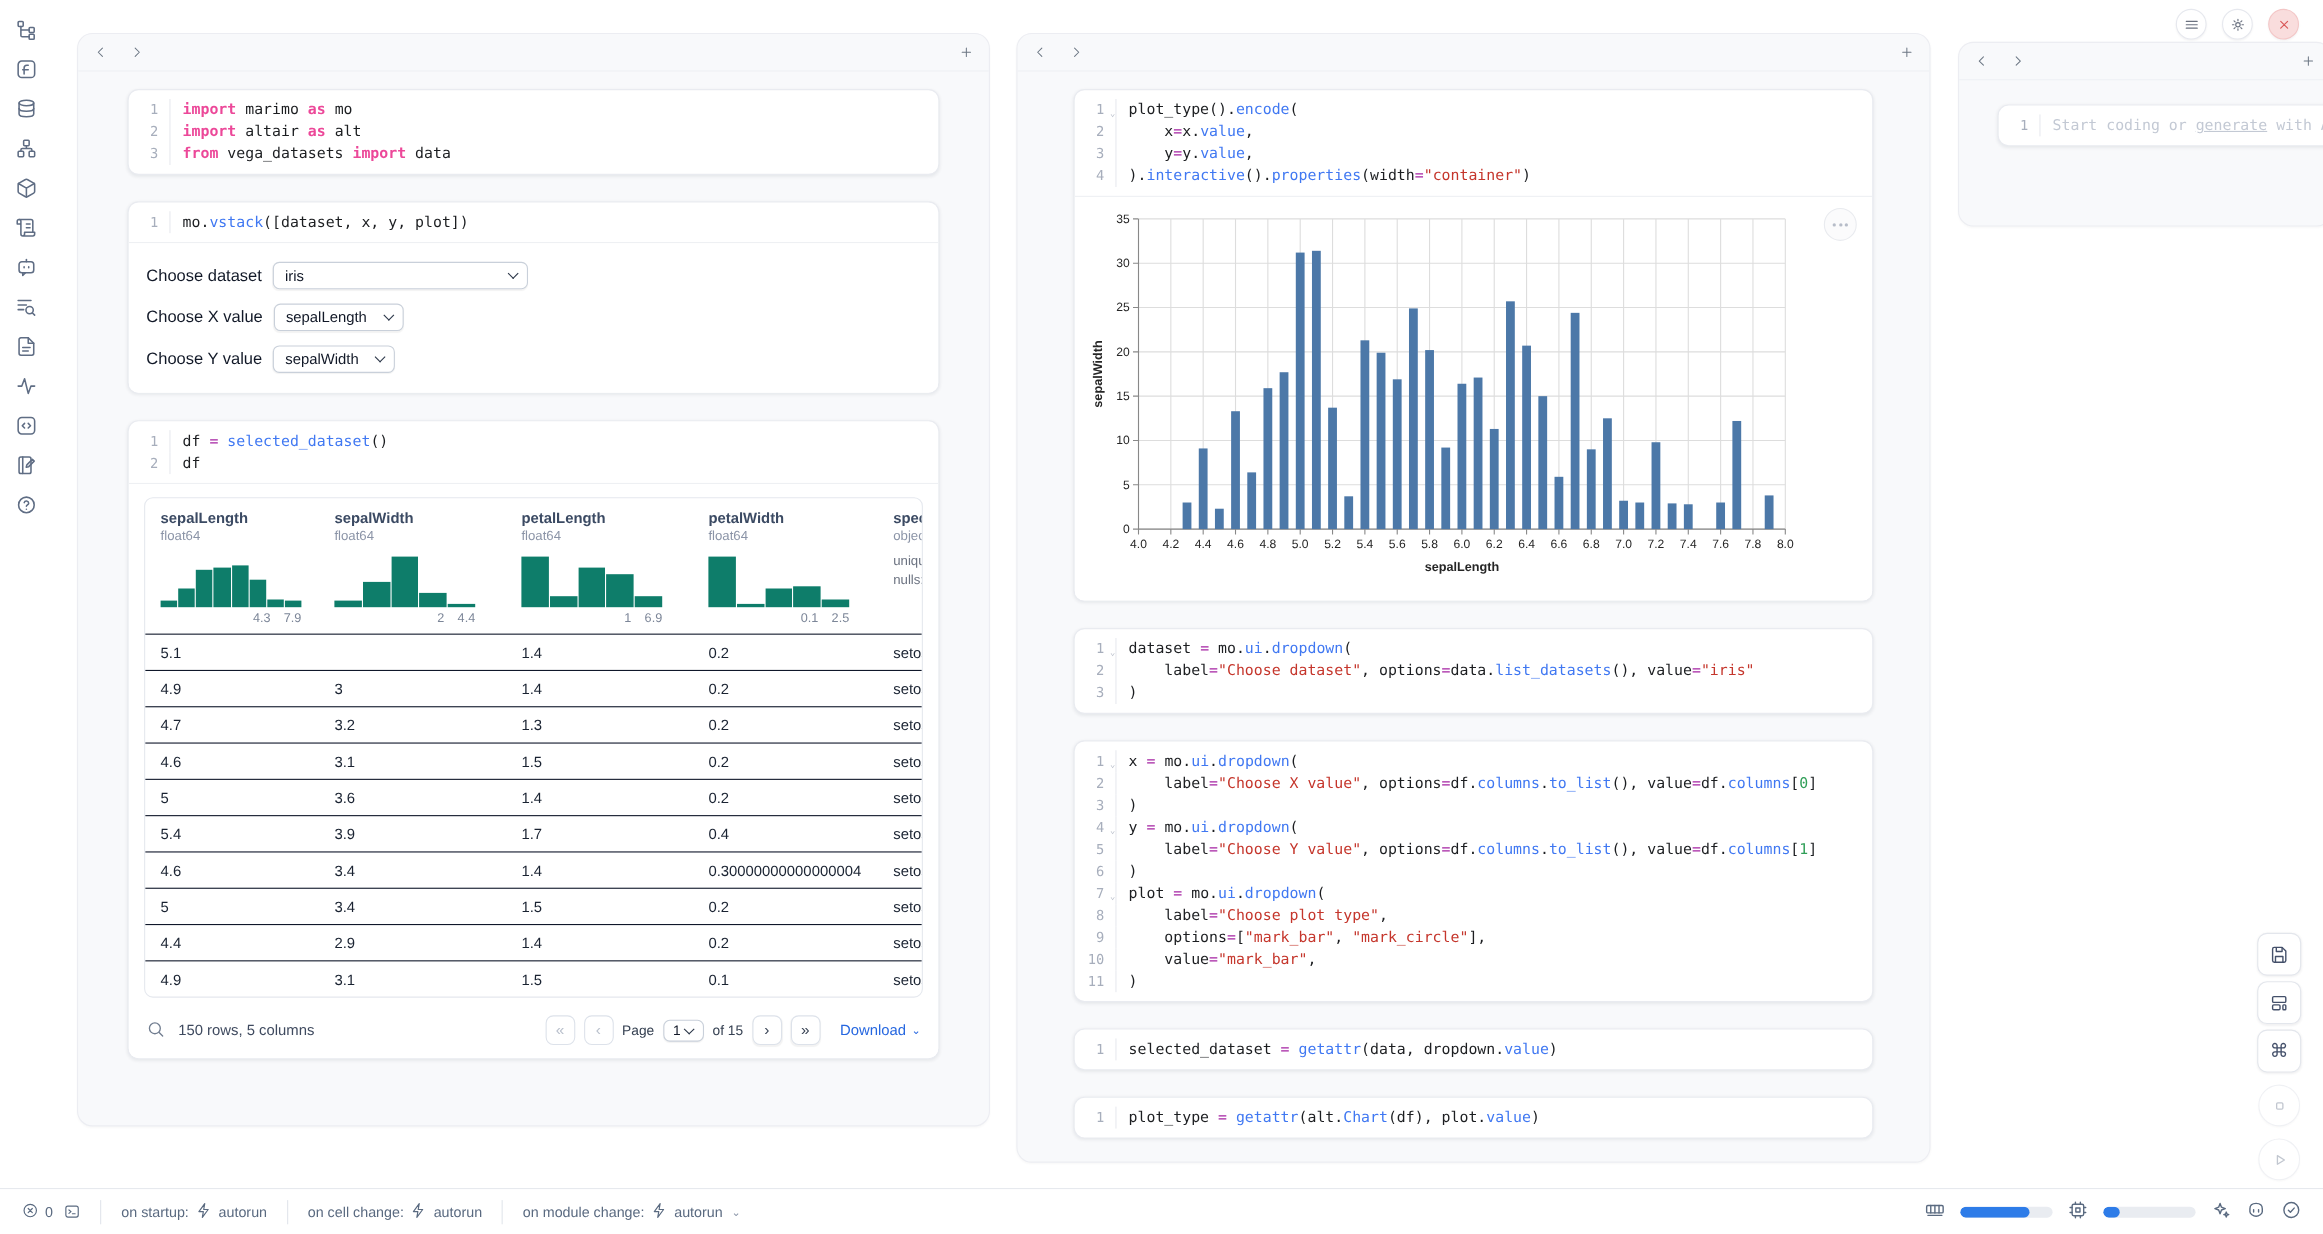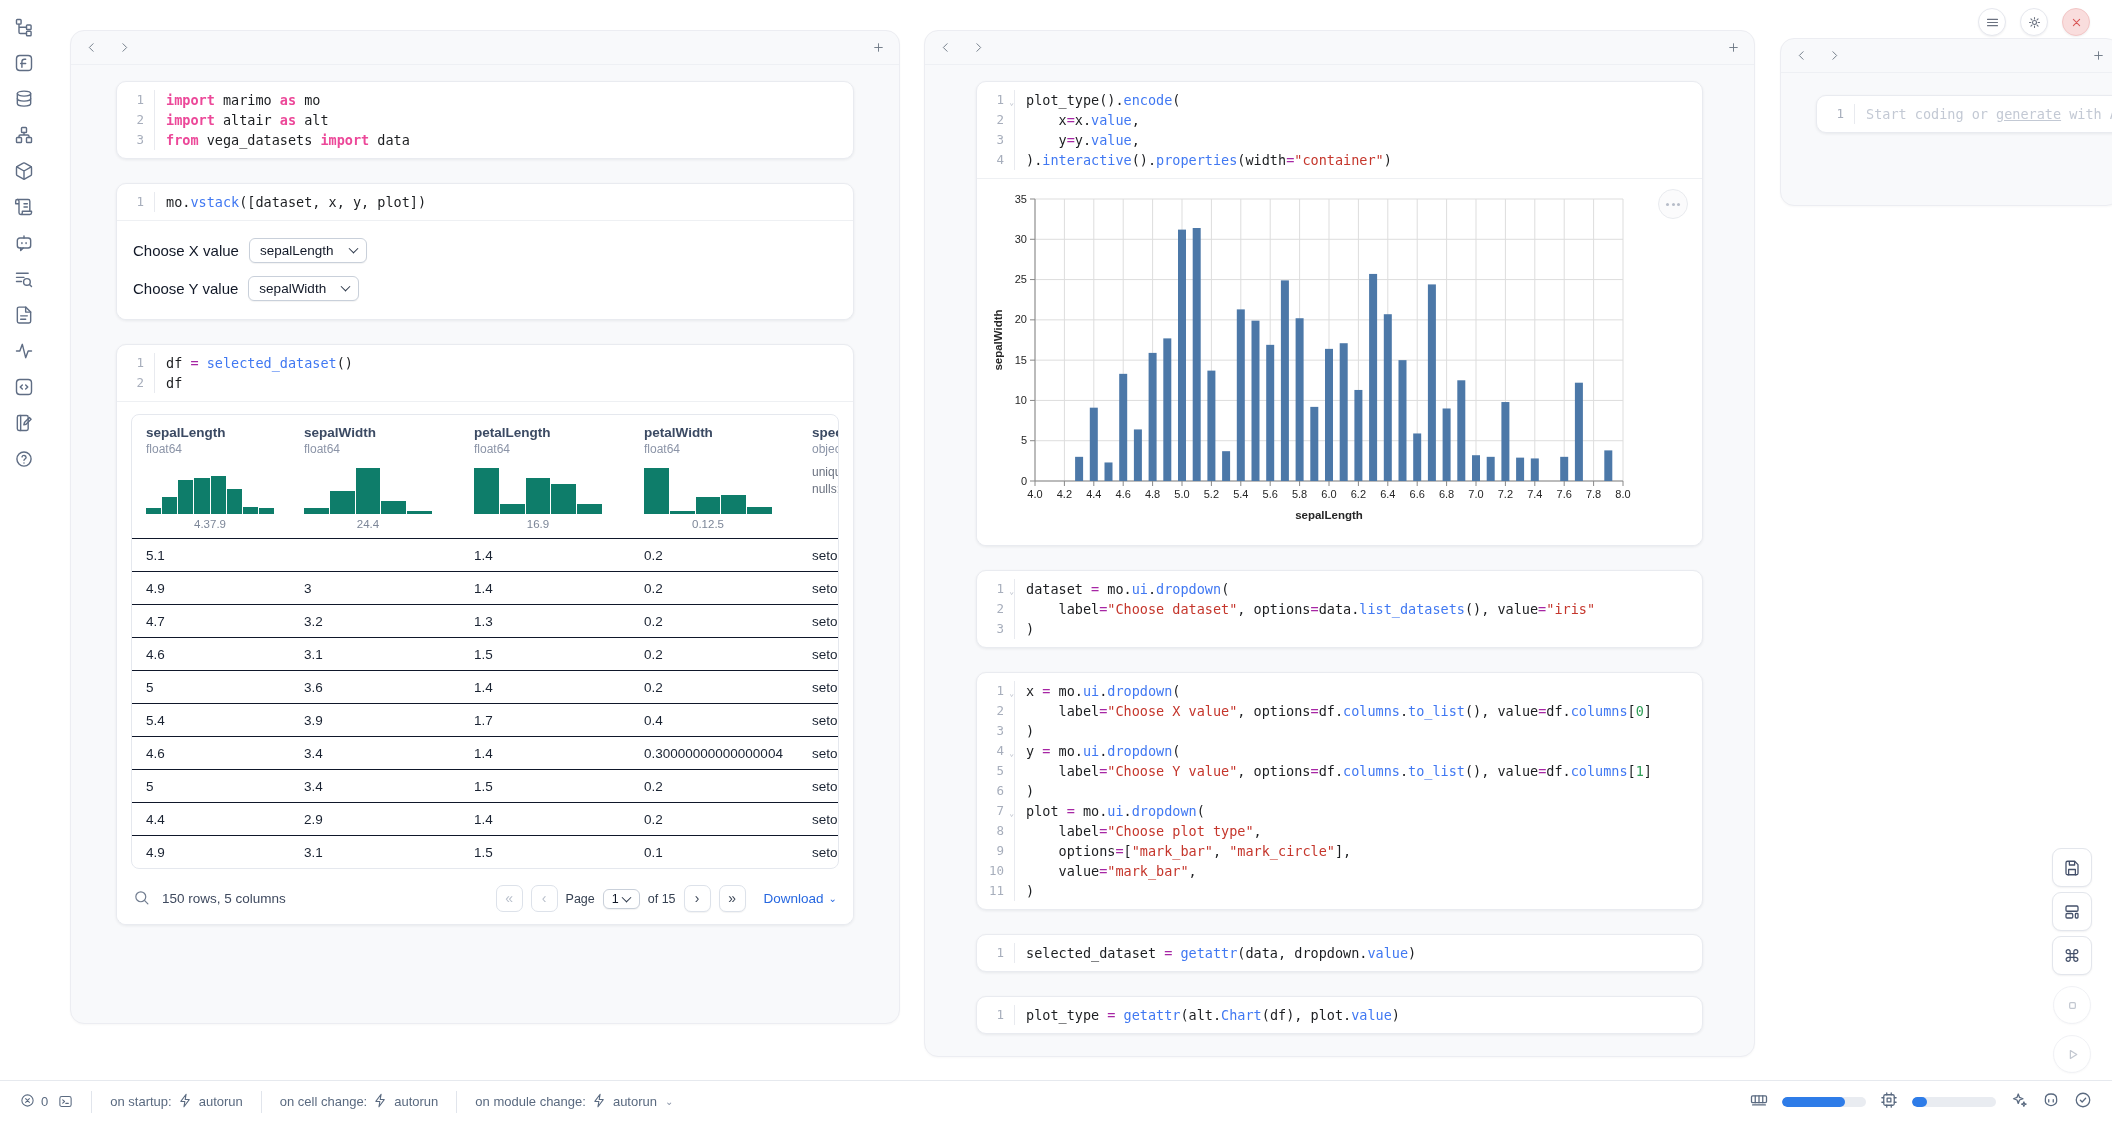--- a/index.html
+++ b/index.html
@@ -59,22 +59,22 @@
 
   
   .tbl-out { padding:12px 14px 6px; }
   .tablebox { border:1px solid #e5e8ee; border-radius:8px; overflow:hidden; width:100%; }
   .t-head { display:flex; padding:10px 0 8px 0; overflow:hidden; }
   .t-col { flex:none; padding-left:14px; }
   .t-name { font-weight:bold; font-size:13.5px; color:#3b4a63; }
   .t-type { font-size:12px; color:#8b94a7; margin-top:2px; }
   .hist { display:flex; align-items:flex-end; gap:1px; height:46px; width:128px; margin-top:12px; }
   .hist div { flex:1; background:#0e7d6a; }
-  .t-range { display:flex; justify-content:center; width:128px; font-size:11.5px;
-    color:#7c8698; margin-top:4px; }
+  .t-range { display:flex; justify-content:flex-end; width:128px; font-size:11.5px;
+    color:#7c8698; margin-top:4px;gap:12px; }
   .t-stats { margin-top:8px; font-size:12px; color:#6b7280; line-height:17px; white-space:nowrap; }
   .t-row { display:flex; align-items:center; height:33px; border-top:1px solid #0f172a;
     overflow:hidden; }
   .t-cell { flex:none; padding-left:14px; font-size:13.5px; color:#1a2332; white-space:nowrap; }
 
   .tfoot { display:flex; align-items:center; padding:10px 16px 12px; }
   .tf-left { display:flex; align-items:center; gap:12px; color:#3f4a5f; font-size:13.5px; flex:1; }
   .tf-left svg { width:17px; height:17px; color:#717d90; }
   .tf-right { display:flex; align-items:center; gap:8px; }
   .pg { width:27px; height:27px; background:#fff; border:1px solid #dde2ea; border-radius:7px;
@@ -290,20 +290,24 @@
           </div>
       </div>
       <div class="cell">
         <div class="code">
             <div class="cl">
               <span class="ln">1</span>
               <span class="ct"><span class="tk-p">mo.</span><span class="tk-f">vstack</span><span class="tk-p">([dataset, x, y, plot])</span></span>
             </div>
           </div>
         <div class="out controls">
+            <div class="ctl-row">
+              <span class="ctl-label">Choose dataset</span>
+              <span class="selwrap"><select style="width: 232px;"><option>iris</option></select></span>
+            </div>
             <div class="ctl-row">
               <span class="ctl-label">Choose X value</span>
               <span class="selwrap"><select style="width: 118.3px;"><option>sepalLength</option></select></span>
             </div>
             <div class="ctl-row">
               <span class="ctl-label">Choose Y value</span>
               <span class="selwrap"><select style="width: 111px;"><option>sepalWidth</option></select></span>
             </div>
           </div>
       </div>

